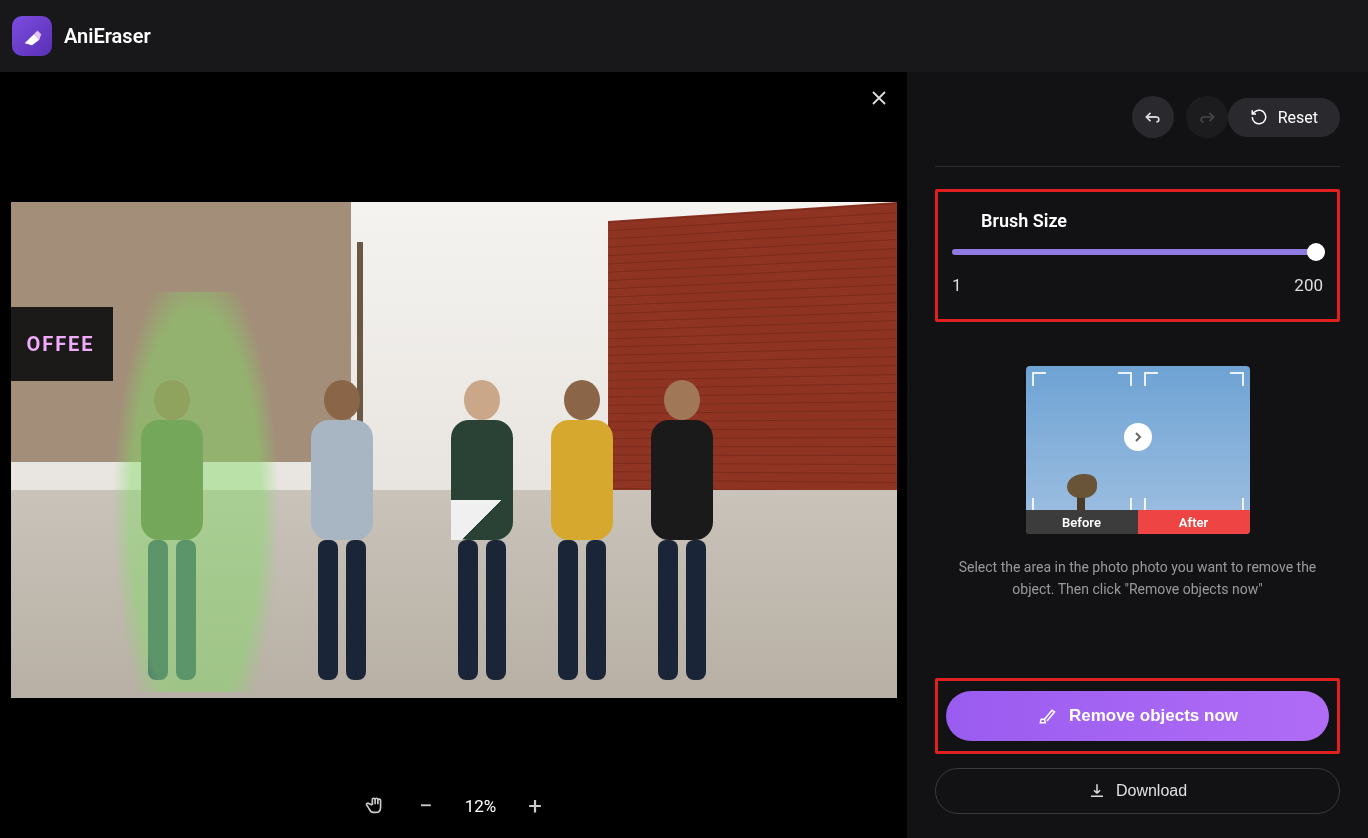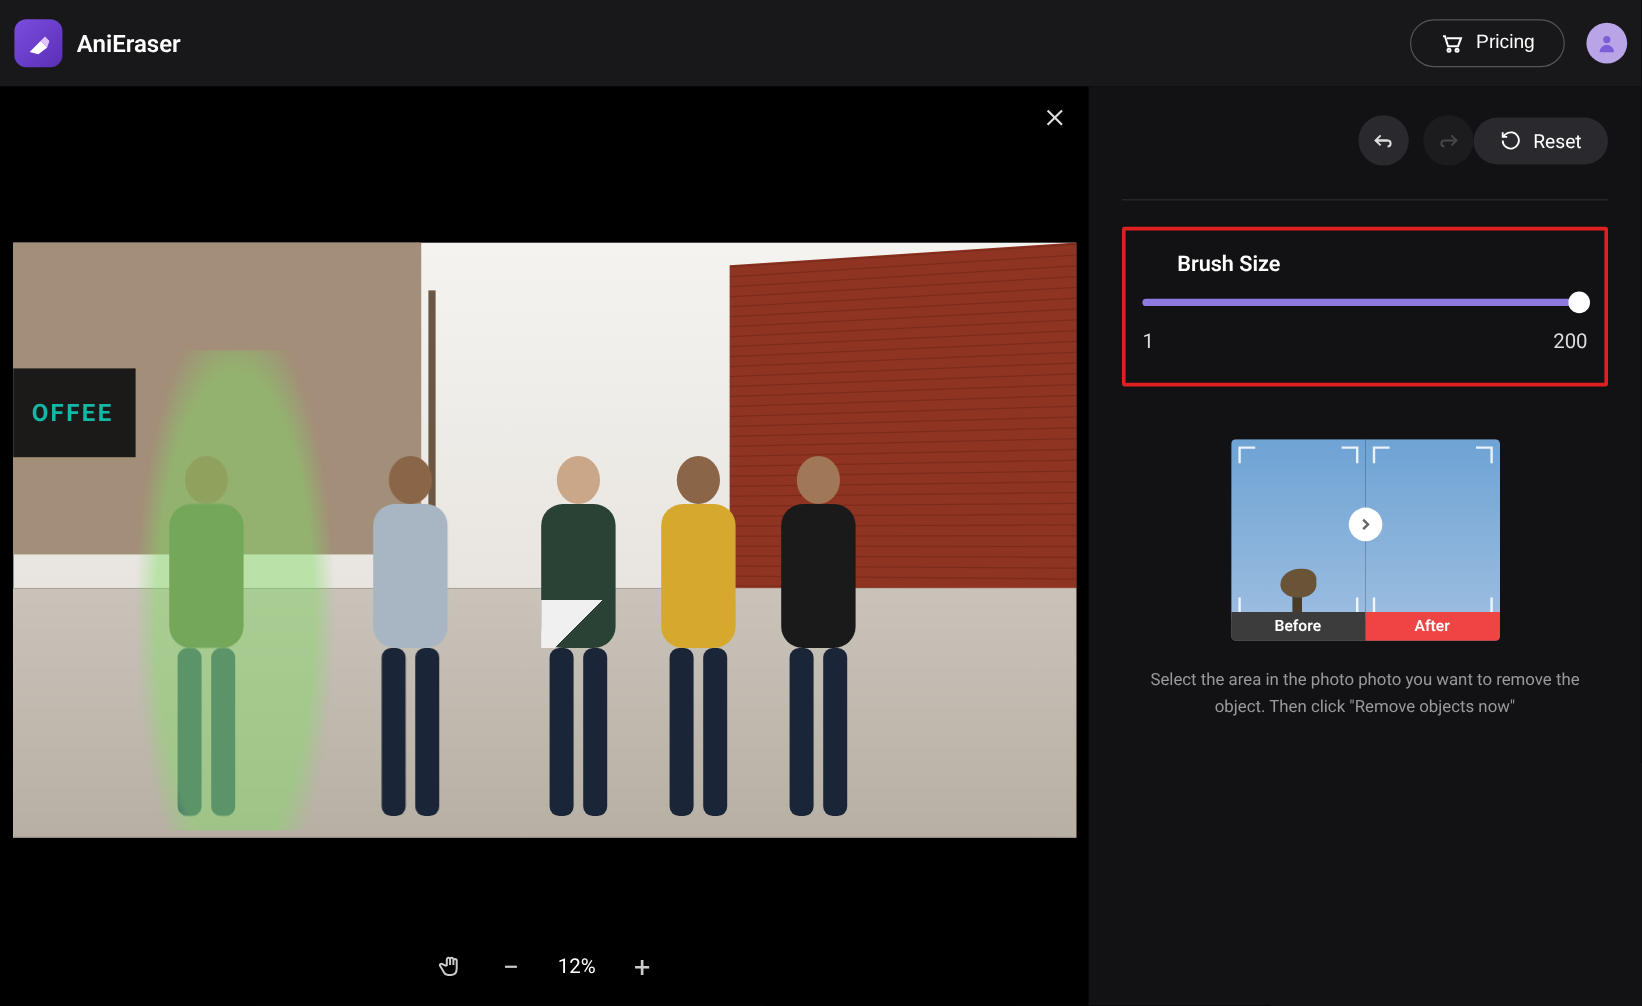--- a/index.html
+++ b/index.html
@@ -76,21 +76,21 @@
 .photo {
   width: 886px;
   height: 496px;
   position: relative;
   overflow: hidden;
 }
 
 .sky { position:absolute; top:0; left:0; right:0; height:58%; background: linear-gradient(#f5f3f0, #e8e5e0); z-index:0;}
 .building-left { position:absolute; top:0; left:0; width:340px; height:260px; background:#b29e88; z-index:1;
   box-shadow: inset 0 0 0 1000px rgba(80,60,40,0.15);}
-.coffee-sign { position:absolute; top:105px; left:-2px; width:104px; height:74px; background:#1c1919; color:#14b8a6;
+.coffee-sign { position:absolute; top:105px; left:-2px; width:104px; height:74px; background:#1c1919; color:#f0abfc;
   display:flex; align-items:center; justify-content:center; font-size:20px; font-weight:700; letter-spacing:2px; z-index:2;}
 .brick-right { position:absolute; top:0; right:0; width:320px; height:100%; background:
   repeating-linear-gradient(0deg, #8f3322 0px, #8f3322 8px, #7a2a1c 8px, #7a2a1c 9px),
   repeating-linear-gradient(90deg, rgba(0,0,0,0.08) 0px, rgba(0,0,0,0.08) 1px, transparent 1px, transparent 20px);
   z-index:1; transform: perspective(800px) rotateY(-12deg); transform-origin:right center;}
 .sidewalk { position:absolute; bottom:0; left:0; right:0; height:42%; background:linear-gradient(#c9c3ba, #b8b0a4); z-index:1;}
 .tree { position:absolute; top:40px; left:260px; width:180px; height:220px; z-index:2;}
 .tree::before { content:''; position:absolute; left:48%; top:0; width:6px; height:100%; background:#6b5844;}
 .person { position:absolute; bottom:18px; z-index:5;}
 .person .head{width:36px;height:40px;border-radius:50%;background:#9b7358;margin:0 auto;}
@@ -235,36 +235,20 @@
 <div class="header">
   <div class="header-left">
     <div class="logo-box">
       <svg width="22" height="22" viewBox="0 0 24 24">
         <path d="M4 20 L14 10 L20 16 L12 22 Z" fill="#fff"></path>
         <path d="M14 10 L18 6 L22 10 L20 16 Z" fill="#e2c4ff"></path>
       </svg>
     </div>
     <span class="app-name">AniEraser</span>
   </div>
-  <div class="header-right">
-    <button class="pricing-btn">
-      <svg width="20" height="18" viewBox="0 0 24 20" fill="none" stroke="#fff" stroke-width="2">
-        <path d="M3 3h2l3 10h10l3-8H7"></path>
-          <circle cx="9" cy="17" r="1.5"></circle>
-          <circle cx="17" cy="17" r="1.5"></circle>
-      </svg>
-      <span>Pricing</span>
-    </button>
-    <div class="avatar">
-      <svg width="18" height="18" viewBox="0 0 24 24" fill="#7b5ed6">
-        <circle cx="12" cy="8" r="4"></circle>
-          <path d="M4 22c0-5 4-8 8-8s8 3 8 8z"></path>
-      </svg>
-    </div>
-  </div>
 </div>
 
 <div class="main">
 
   <div class="canvas-area">
     <div class="close-x">
       <svg width="16" height="16" viewBox="0 0 16 16" stroke="#ddd" stroke-width="1.8">
         <path d="M2 2 L14 14 M14 2 L2 14"></path>
       </svg>
     </div>
@@ -393,15 +377,31 @@
             </svg>
         </div>
         <div class="preview-label-bar">
           <div class="lbl-before">Before</div>
           <div class="lbl-after">After</div>
         </div>
       </div>
       <div class="instructions">Select the area in the photo photo you want to remove the object. Then click "Remove objects now"</div>
     </div>
 
+    <div class="action-section">
+      <div class="remove-wrap">
+        <button class="remove-btn">
+          <svg width="20" height="20" viewBox="0 0 24 24" fill="none" stroke="#fff" stroke-width="1.8">
+            <path d="M4 20h6l-1-4H5zM9 16l9-11 3 2-9 11"></path>
+          </svg>
+          <span>Remove objects now</span>
+        </button>
+      </div>
+      <button class="download-btn">
+        <svg width="18" height="18" viewBox="0 0 24 24" fill="none" stroke="#ddd" stroke-width="2">
+          <path d="M12 3v12m0 0l-4-4m4 4l4-4M4 19h16"></path>
+        </svg>
+        <span>Download</span>
+      </button>
+    </div>
   </div>
 
 </div>
 
 </body></html>

